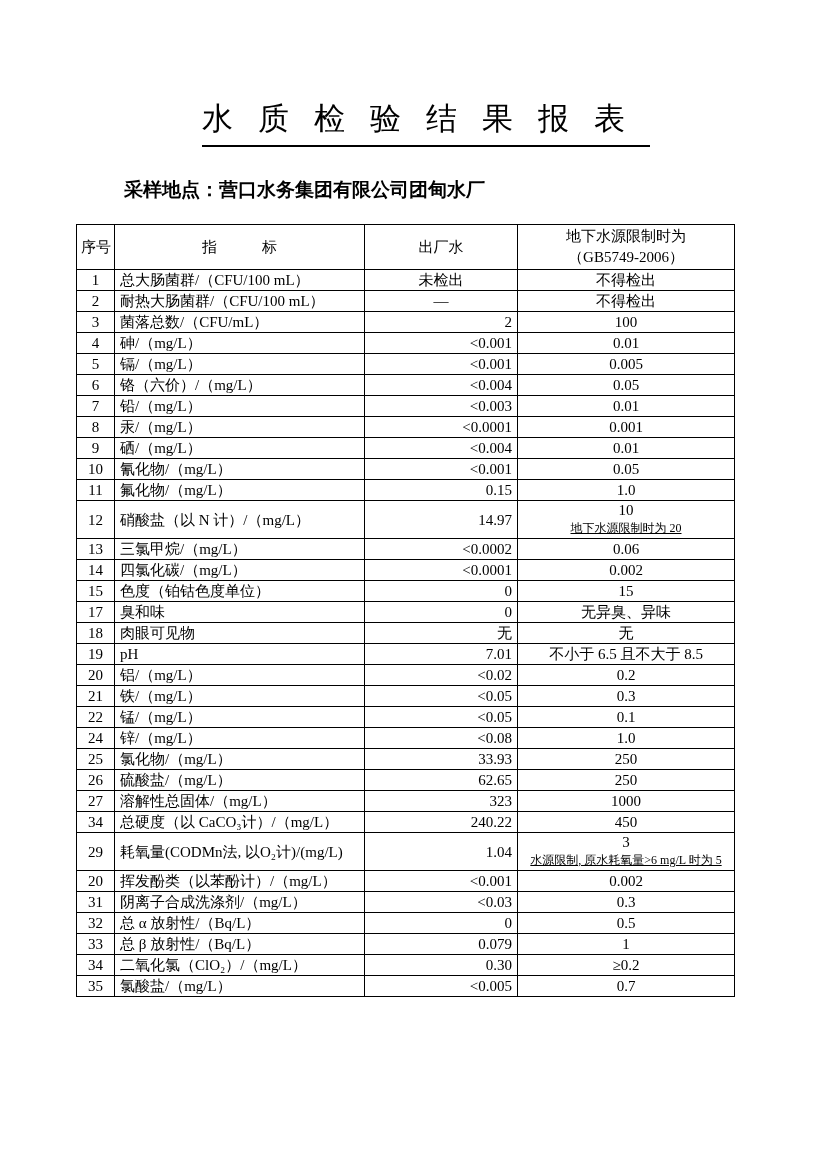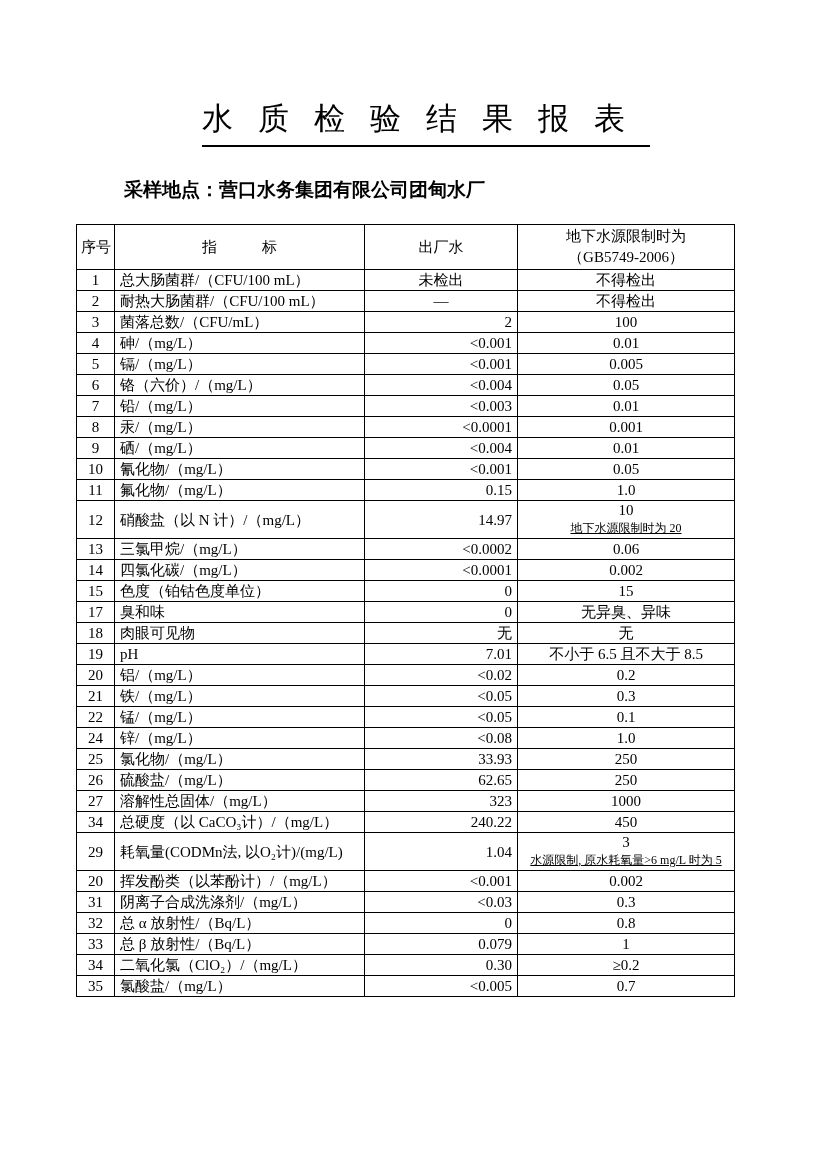--- a/index.html
+++ b/index.html
@@ -242,21 +242,21 @@
         <tr>
           <td class="c-no">31</td>
           <td class="c-ind">阴离子合成洗涤剂/（mg/L）</td>
           <td class="c-val">&lt;0.03</td>
           <td class="c-std">0.3</td>
         </tr>
         <tr>
           <td class="c-no">32</td>
           <td class="c-ind">总 α 放射性/（Bq/L）</td>
           <td class="c-val">0</td>
-          <td class="c-std">0.8</td>
+          <td class="c-std">0.5</td>
         </tr>
         <tr>
           <td class="c-no">33</td>
           <td class="c-ind">总 β 放射性/（Bq/L）</td>
           <td class="c-val">0.079</td>
           <td class="c-std">1</td>
         </tr>
         <tr>
           <td class="c-no">34</td>
           <td class="c-ind">二氧化氯（ClO₂）/（mg/L）</td>

